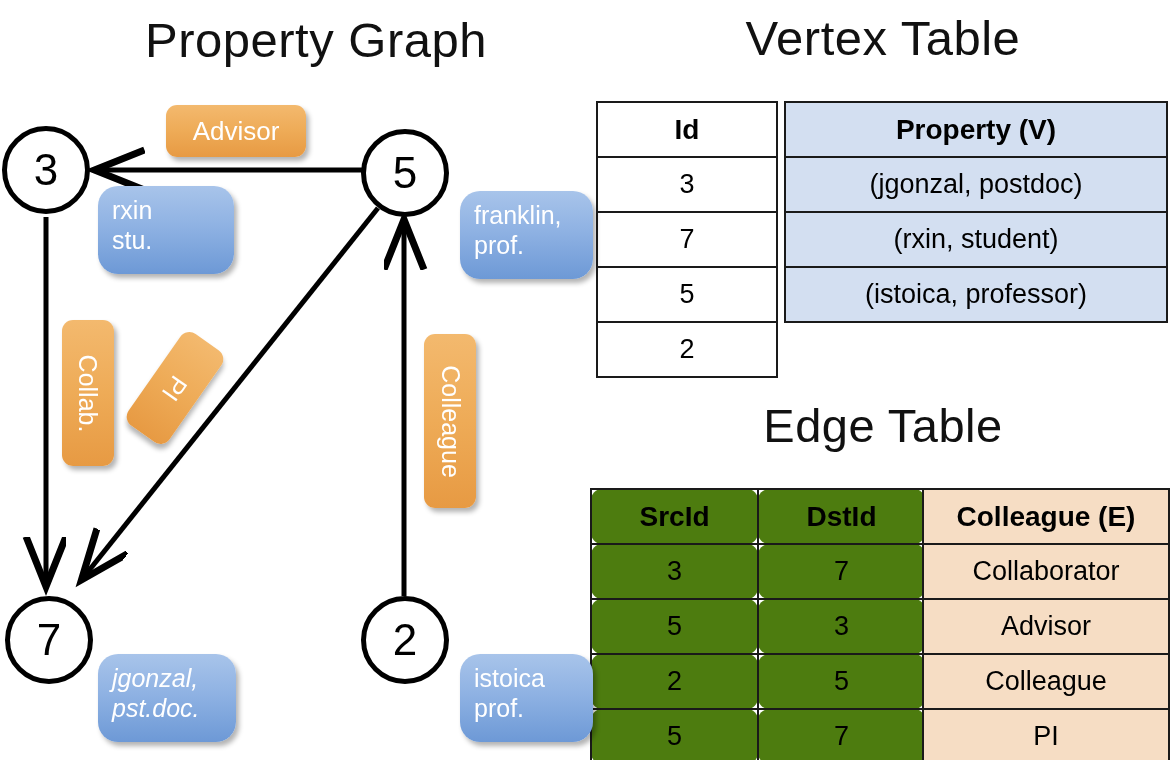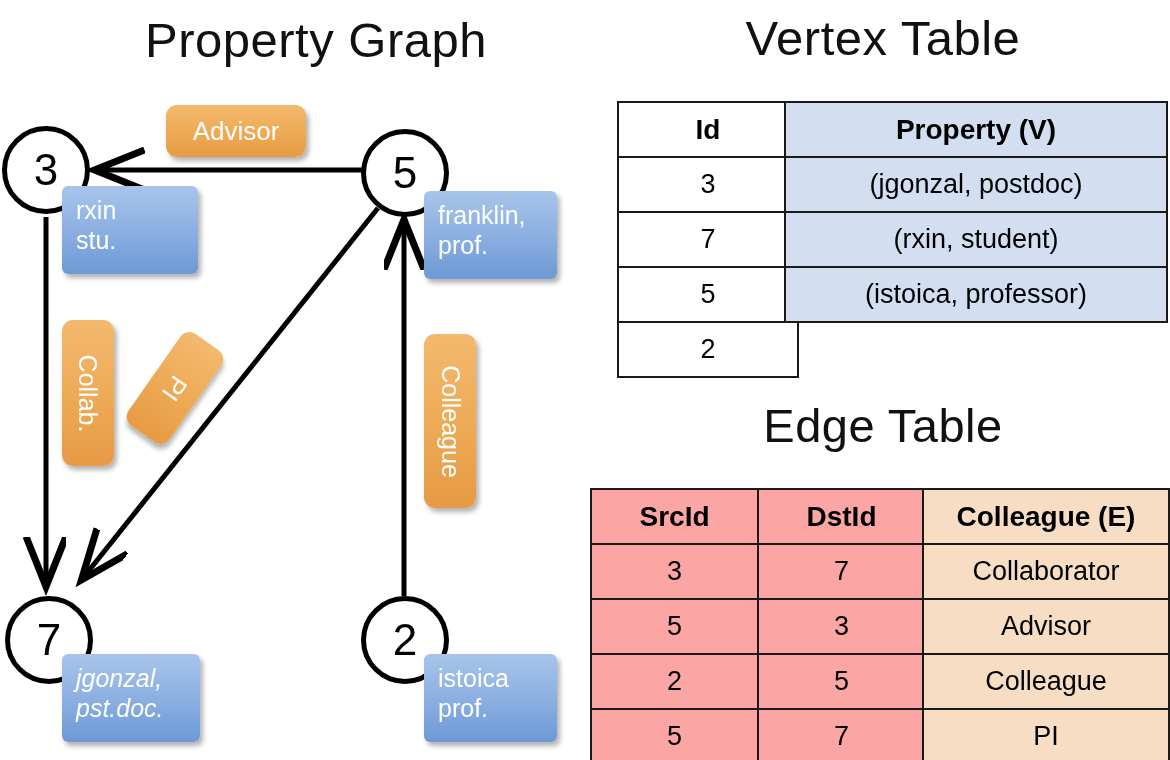--- a/index.html
+++ b/index.html
@@ -65,31 +65,32 @@
     font-family: "Liberation Sans", sans-serif;
     font-weight: 300;
     font-size: 44px;
     color: #000000;
     z-index: 5;
   }
 
   
   .prop-box {
     position: absolute;
-    border-radius: 6px;
+    border-radius: 20px;
     background: linear-gradient(to bottom, #a8c4ea 0%, #8fb2e3 45%, #6d99d6 100%);
     box-shadow: 3px 4px 5px rgba(0,0,0,0.30);
     color: #ffffff;
     font-family: "Liberation Sans", sans-serif;
     font-weight: 300;
     font-size: 25px;
     line-height: 1.18;
     padding: 10px 12px 10px 14px;
     box-sizing: border-box;
     z-index: 6;
+    margin-left: 36px;
   }
 
   
   .edge-label {
     position: absolute;
     border-radius: 11px;
     background: linear-gradient(to bottom, #f3b96e 0%, #eeab57 50%, #e79a43 100%);
     box-shadow: 3px 4px 5px rgba(0,0,0,0.30);
     color: #ffffff;
     font-family: "Liberation Sans", sans-serif;
@@ -148,29 +149,29 @@
     font-size: 27px;
     color: #000000;
     padding: 0;
   }
   .tbl th {
     font-weight: 700;
     font-size: 28px;
   }
 
   
-  #vertex-id-table   { left: 617px; top: 101px; width: 182px; }
+  #vertex-id-table   { left: 596px; top: 101px; width: 182px; }
   #vertex-prop-table { left: 784px; top: 101px; width: 384px; }
   #vertex-id-table td, #vertex-id-table th { height: 53px; background: #ffffff; }
   #vertex-prop-table td, #vertex-prop-table th { height: 53px; background: #d3dff1; }
 
   
   #edge-src-dst-table { left: 590px; top: 488px; width: 330px; }
   #edge-prop-table    { left: 922px; top: 488px; width: 248px; }
-  #edge-src-dst-table td, #edge-src-dst-table th { height: 53px; background: #fca5a5; }
+  #edge-src-dst-table td, #edge-src-dst-table th { height: 53px; background: #4d7c0f; border-radius: 11px; }
   #edge-prop-table td, #edge-prop-table th { height: 53px; background: #f6ddc4; }
 </style>
 </head>
 <body>
 
 <div class="title" id="title-property-graph">Property Graph</div>
 <div class="title" id="title-vertex-table">Vertex Table</div>
 <div class="title" id="title-edge-table">Edge Table</div>
 
 <div id="graph-panel">

